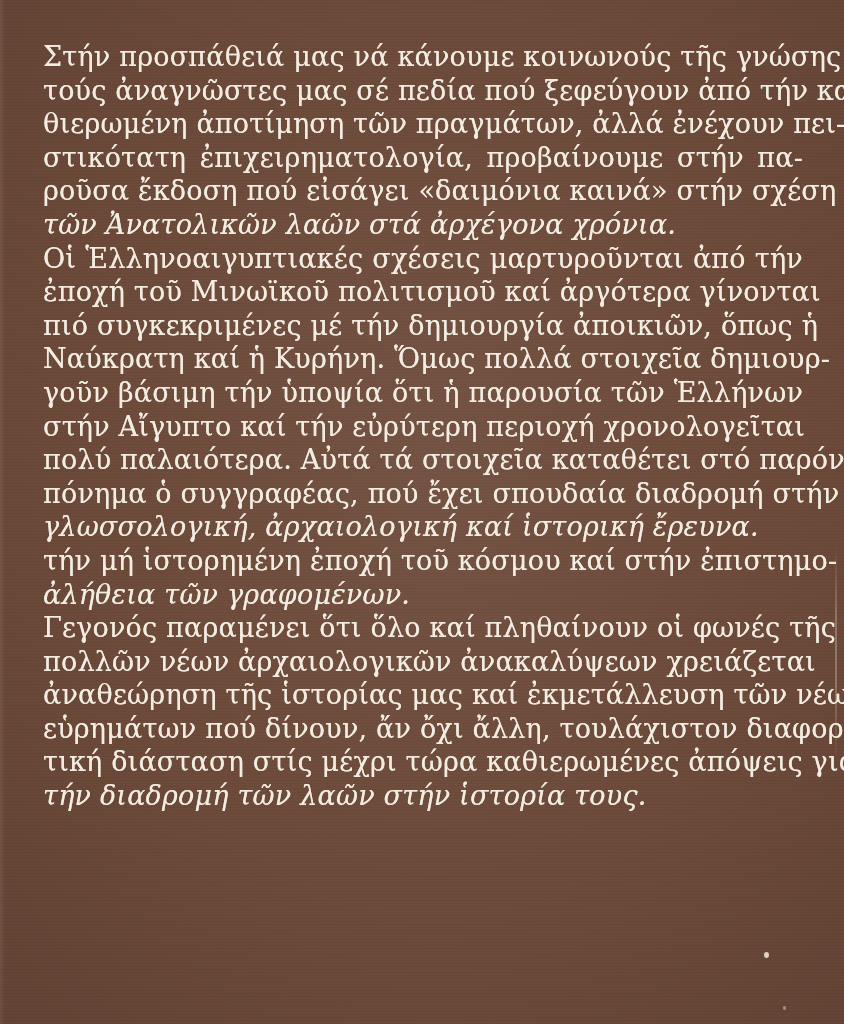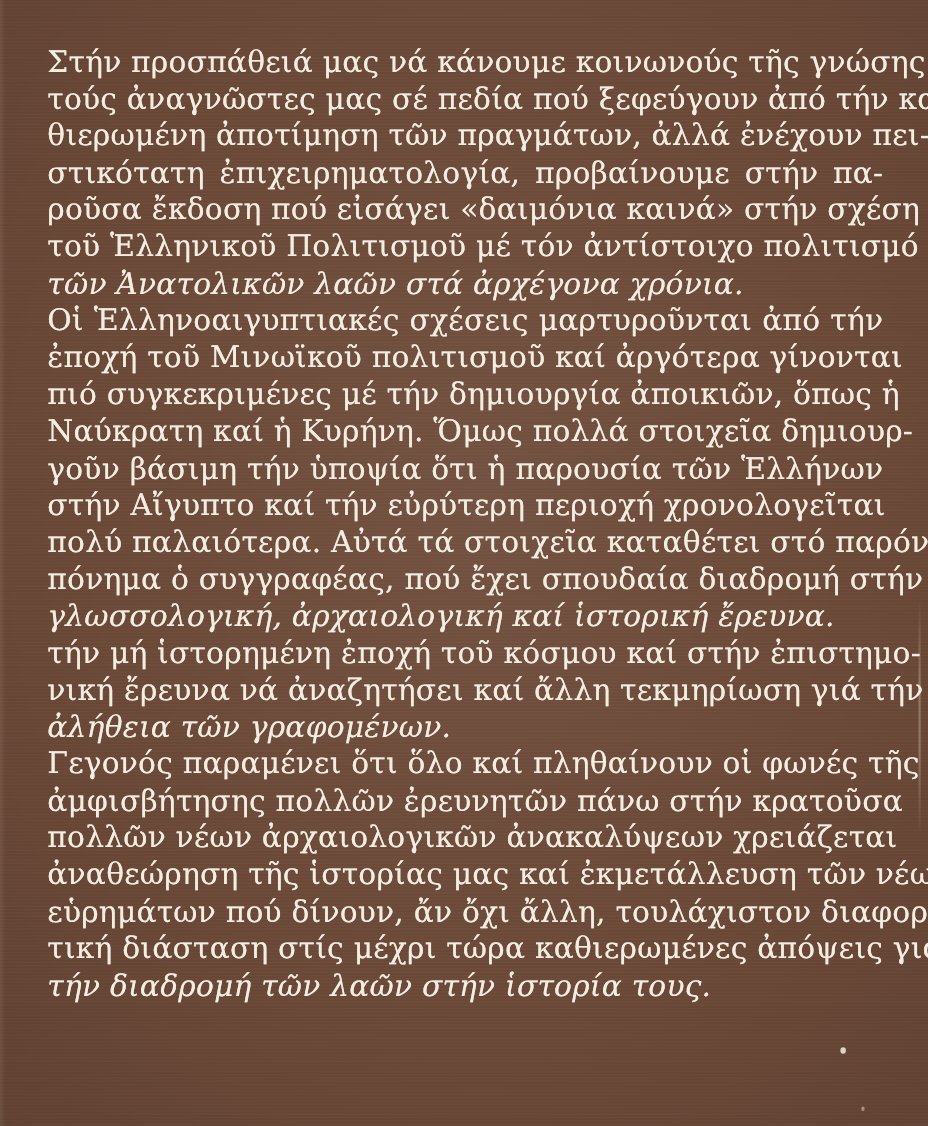--- a/index.html
+++ b/index.html
@@ -62,36 +62,33 @@
 <body>
 
 <div class="page" style="background-color: rgb(109, 74, 57);">
   <div class="text-block" style="color: rgb(242, 236, 225);">
 
   <div class="line">Στήν προσπάθειά μας νά κάνουμε κοινωνούς τῆς γνώσης</div>
       <div class="line">τούς ἀναγνῶστες μας σέ πεδία πού ξεφεύγουν ἀπό τήν κα-</div>
       <div class="line">θιερωμένη ἀποτίμηση τῶν πραγμάτων, ἀλλά ἐνέχουν πει-</div>
       <div class="line">στικότατη ἐπιχειρηματολογία, προβαίνουμε στήν πα-</div>
       <div class="line">ροῦσα ἔκδοση πού εἰσάγει «δαιμόνια καινά» στήν σχέση</div>
-      <div class="line">τοῦ Ἑλληνικοῦ Πολιτισμοῦ μέ τόν ἀντίστοιχο πολιτισμό</div>
       <div class="line last">τῶν Ἀνατολικῶν λαῶν στά ἀρχέγονα χρόνια.</div>
       <div class="line">Οἱ Ἑλληνοαιγυπτιακές σχέσεις μαρτυροῦνται ἀπό τήν</div>
       <div class="line">ἐποχή τοῦ Μινωϊκοῦ πολιτισμοῦ καί ἀργότερα γίνονται</div>
       <div class="line">πιό συγκεκριμένες μέ τήν δημιουργία ἀποικιῶν, ὅπως ἡ</div>
       <div class="line">Ναύκρατη καί ἡ Κυρήνη. Ὅμως πολλά στοιχεῖα δημιουρ-</div>
       <div class="line">γοῦν βάσιμη τήν ὑποψία ὅτι ἡ παρουσία τῶν Ἑλλήνων</div>
       <div class="line">στήν Αἴγυπτο καί τήν εὐρύτερη περιοχή χρονολογεῖται</div>
       <div class="line">πολύ παλαιότερα. Αὐτά τά στοιχεῖα καταθέτει στό παρόν</div>
       <div class="line">πόνημα ὁ συγγραφέας, πού ἔχει σπουδαία διαδρομή στήν</div>
       <div class="line last">γλωσσολογική, ἀρχαιολογική καί ἱστορική ἔρευνα.</div>
       <div class="line">τήν μή ἱστορημένη ἐποχή τοῦ κόσμου καί στήν ἐπιστημο-</div>
-      <div class="line">νική ἔρευνα νά ἀναζητήσει καί ἄλλη τεκμηρίωση γιά τήν</div>
       <div class="line last">ἀλήθεια τῶν γραφομένων.</div>
       <div class="line">Γεγονός παραμένει ὅτι ὅλο καί πληθαίνουν οἱ φωνές τῆς</div>
-      <div class="line">ἀμφισβήτησης πολλῶν ἐρευνητῶν πάνω στήν κρατοῦσα</div>
       <div class="line">πολλῶν νέων ἀρχαιολογικῶν ἀνακαλύψεων χρειάζεται</div>
       <div class="line">ἀναθεώρηση τῆς ἱστορίας μας καί ἐκμετάλλευση τῶν νέων</div>
       <div class="line">εὑρημάτων πού δίνουν, ἄν ὄχι ἄλλη, τουλάχιστον διαφορε-</div>
       <div class="line">τική διάσταση στίς μέχρι τώρα καθιερωμένες ἀπόψεις γιά</div>
       <div class="line last">τήν διαδρομή τῶν λαῶν στήν ἱστορία τους.</div>
     </div>
   <div class="crease"></div>
   <div class="speck s1"></div>
   <div class="speck s2"></div>
   <div class="speck s3"></div>

